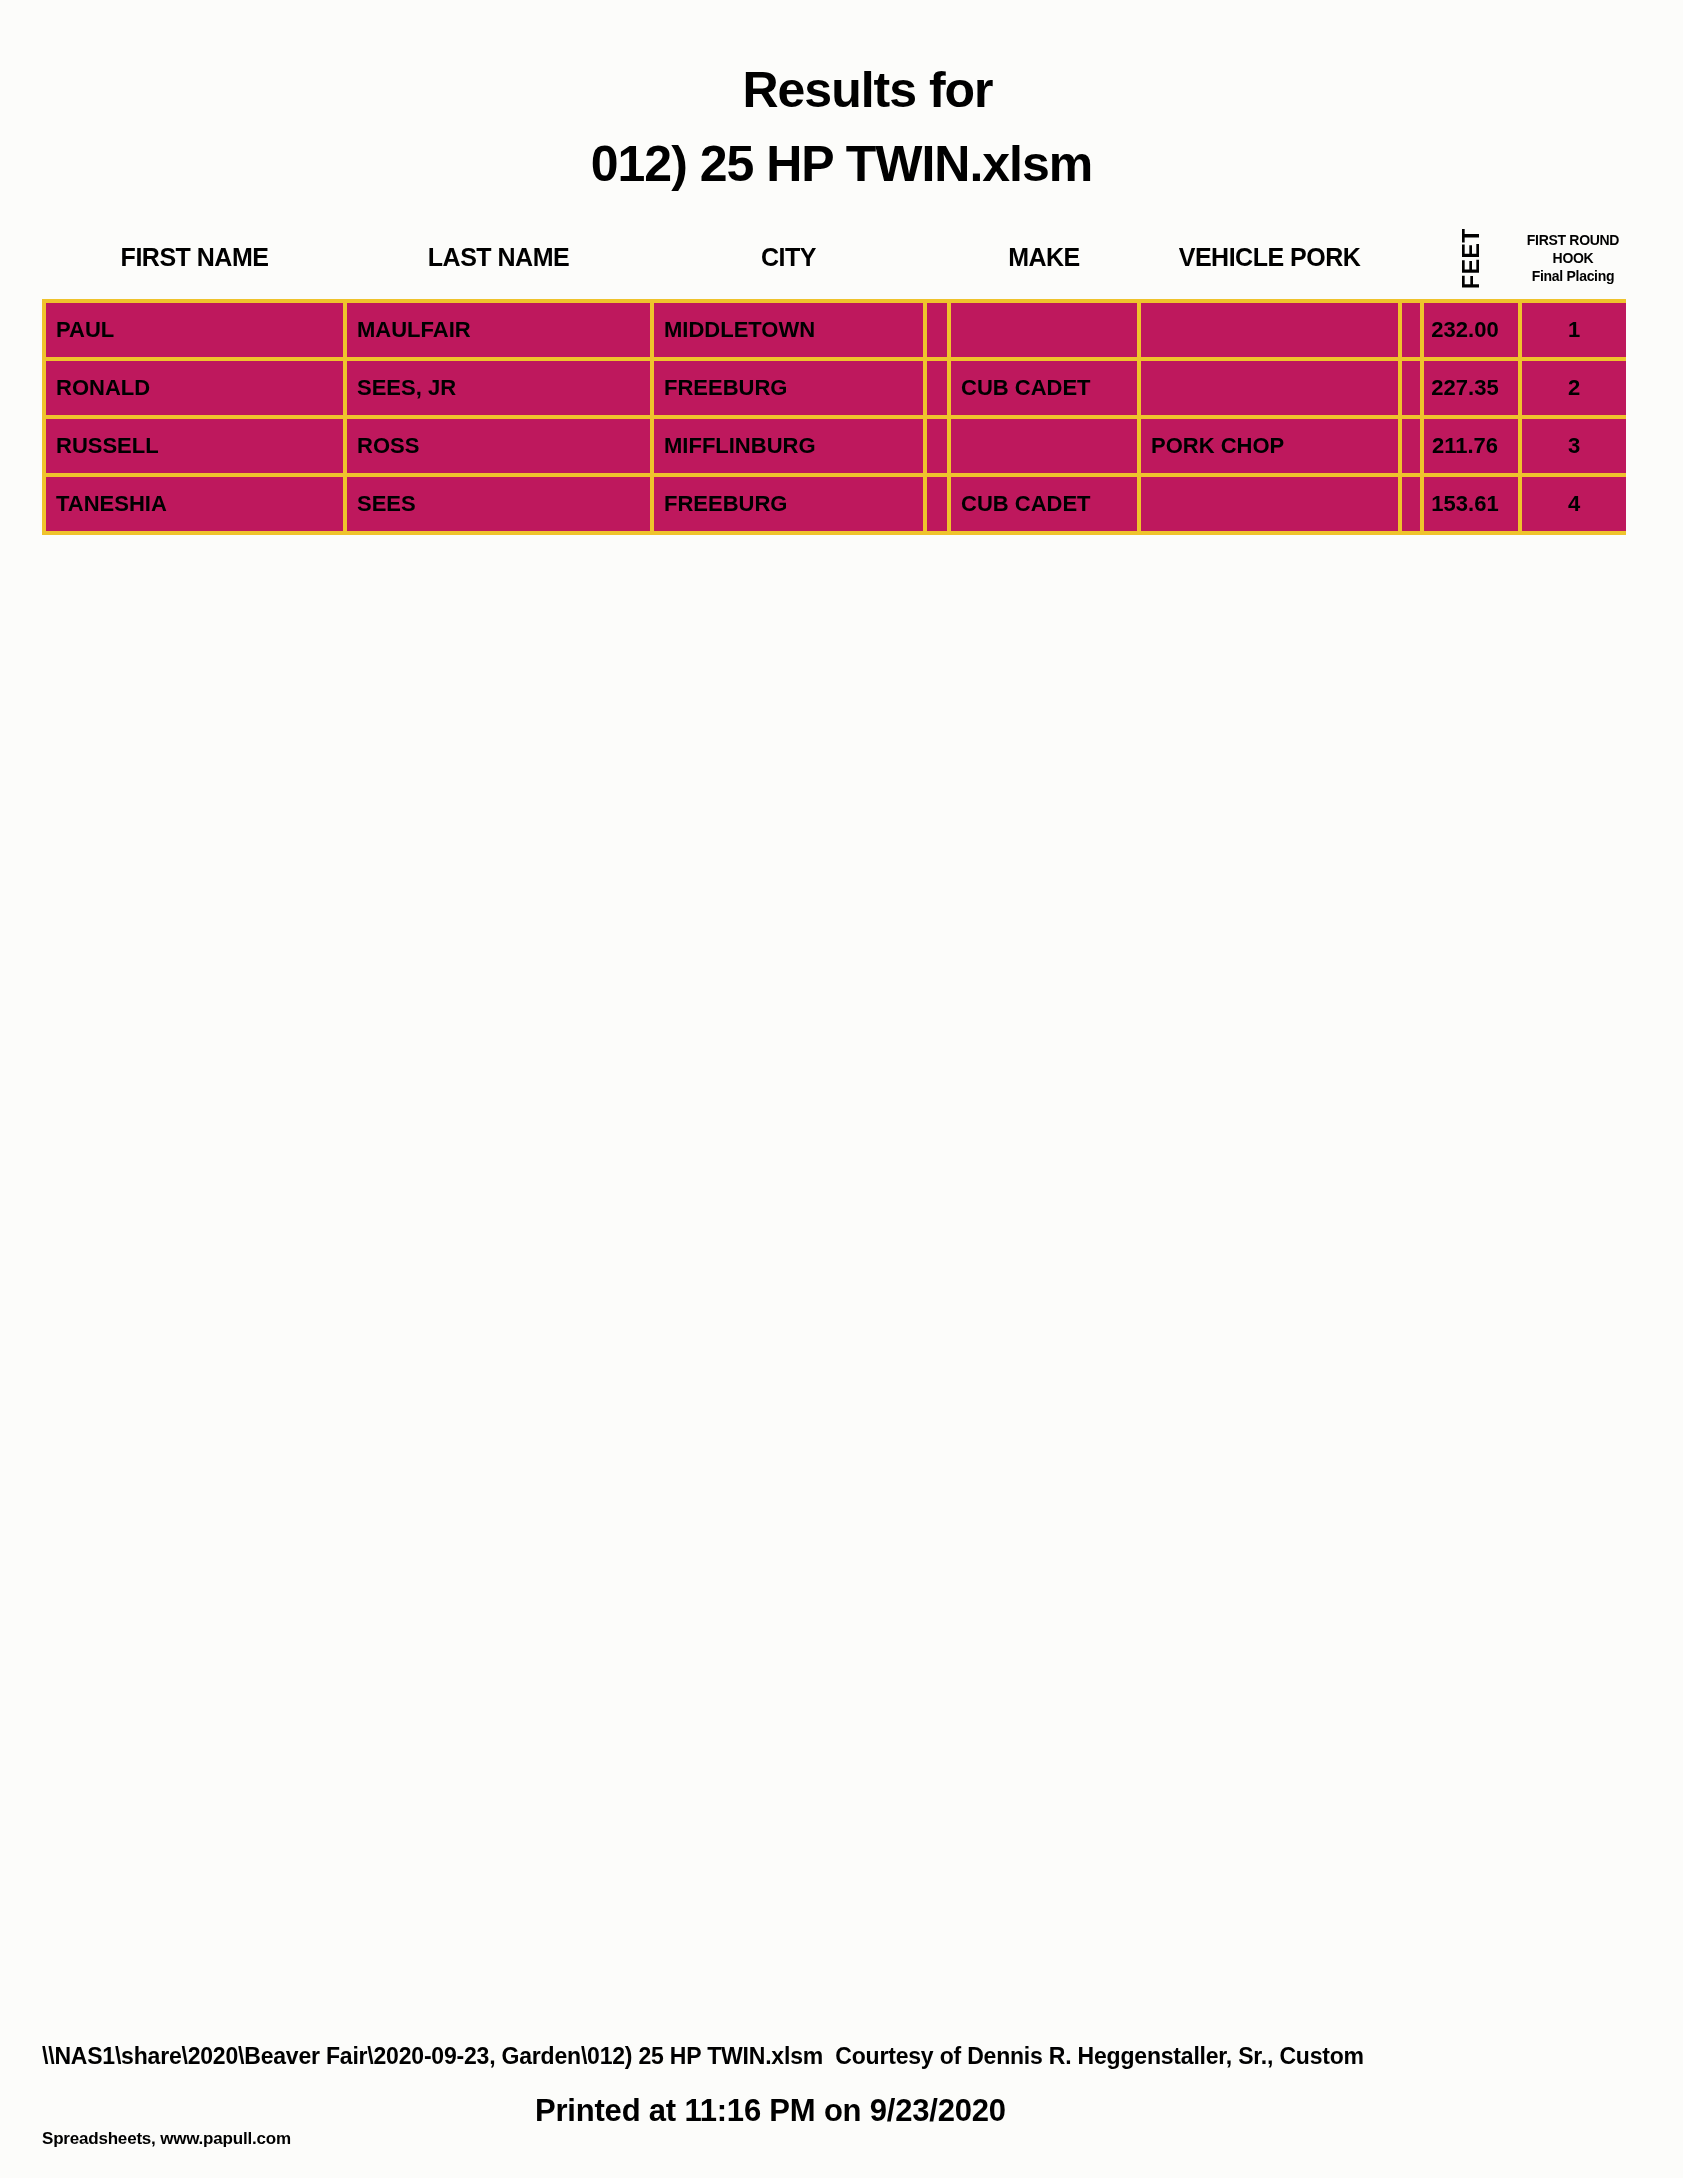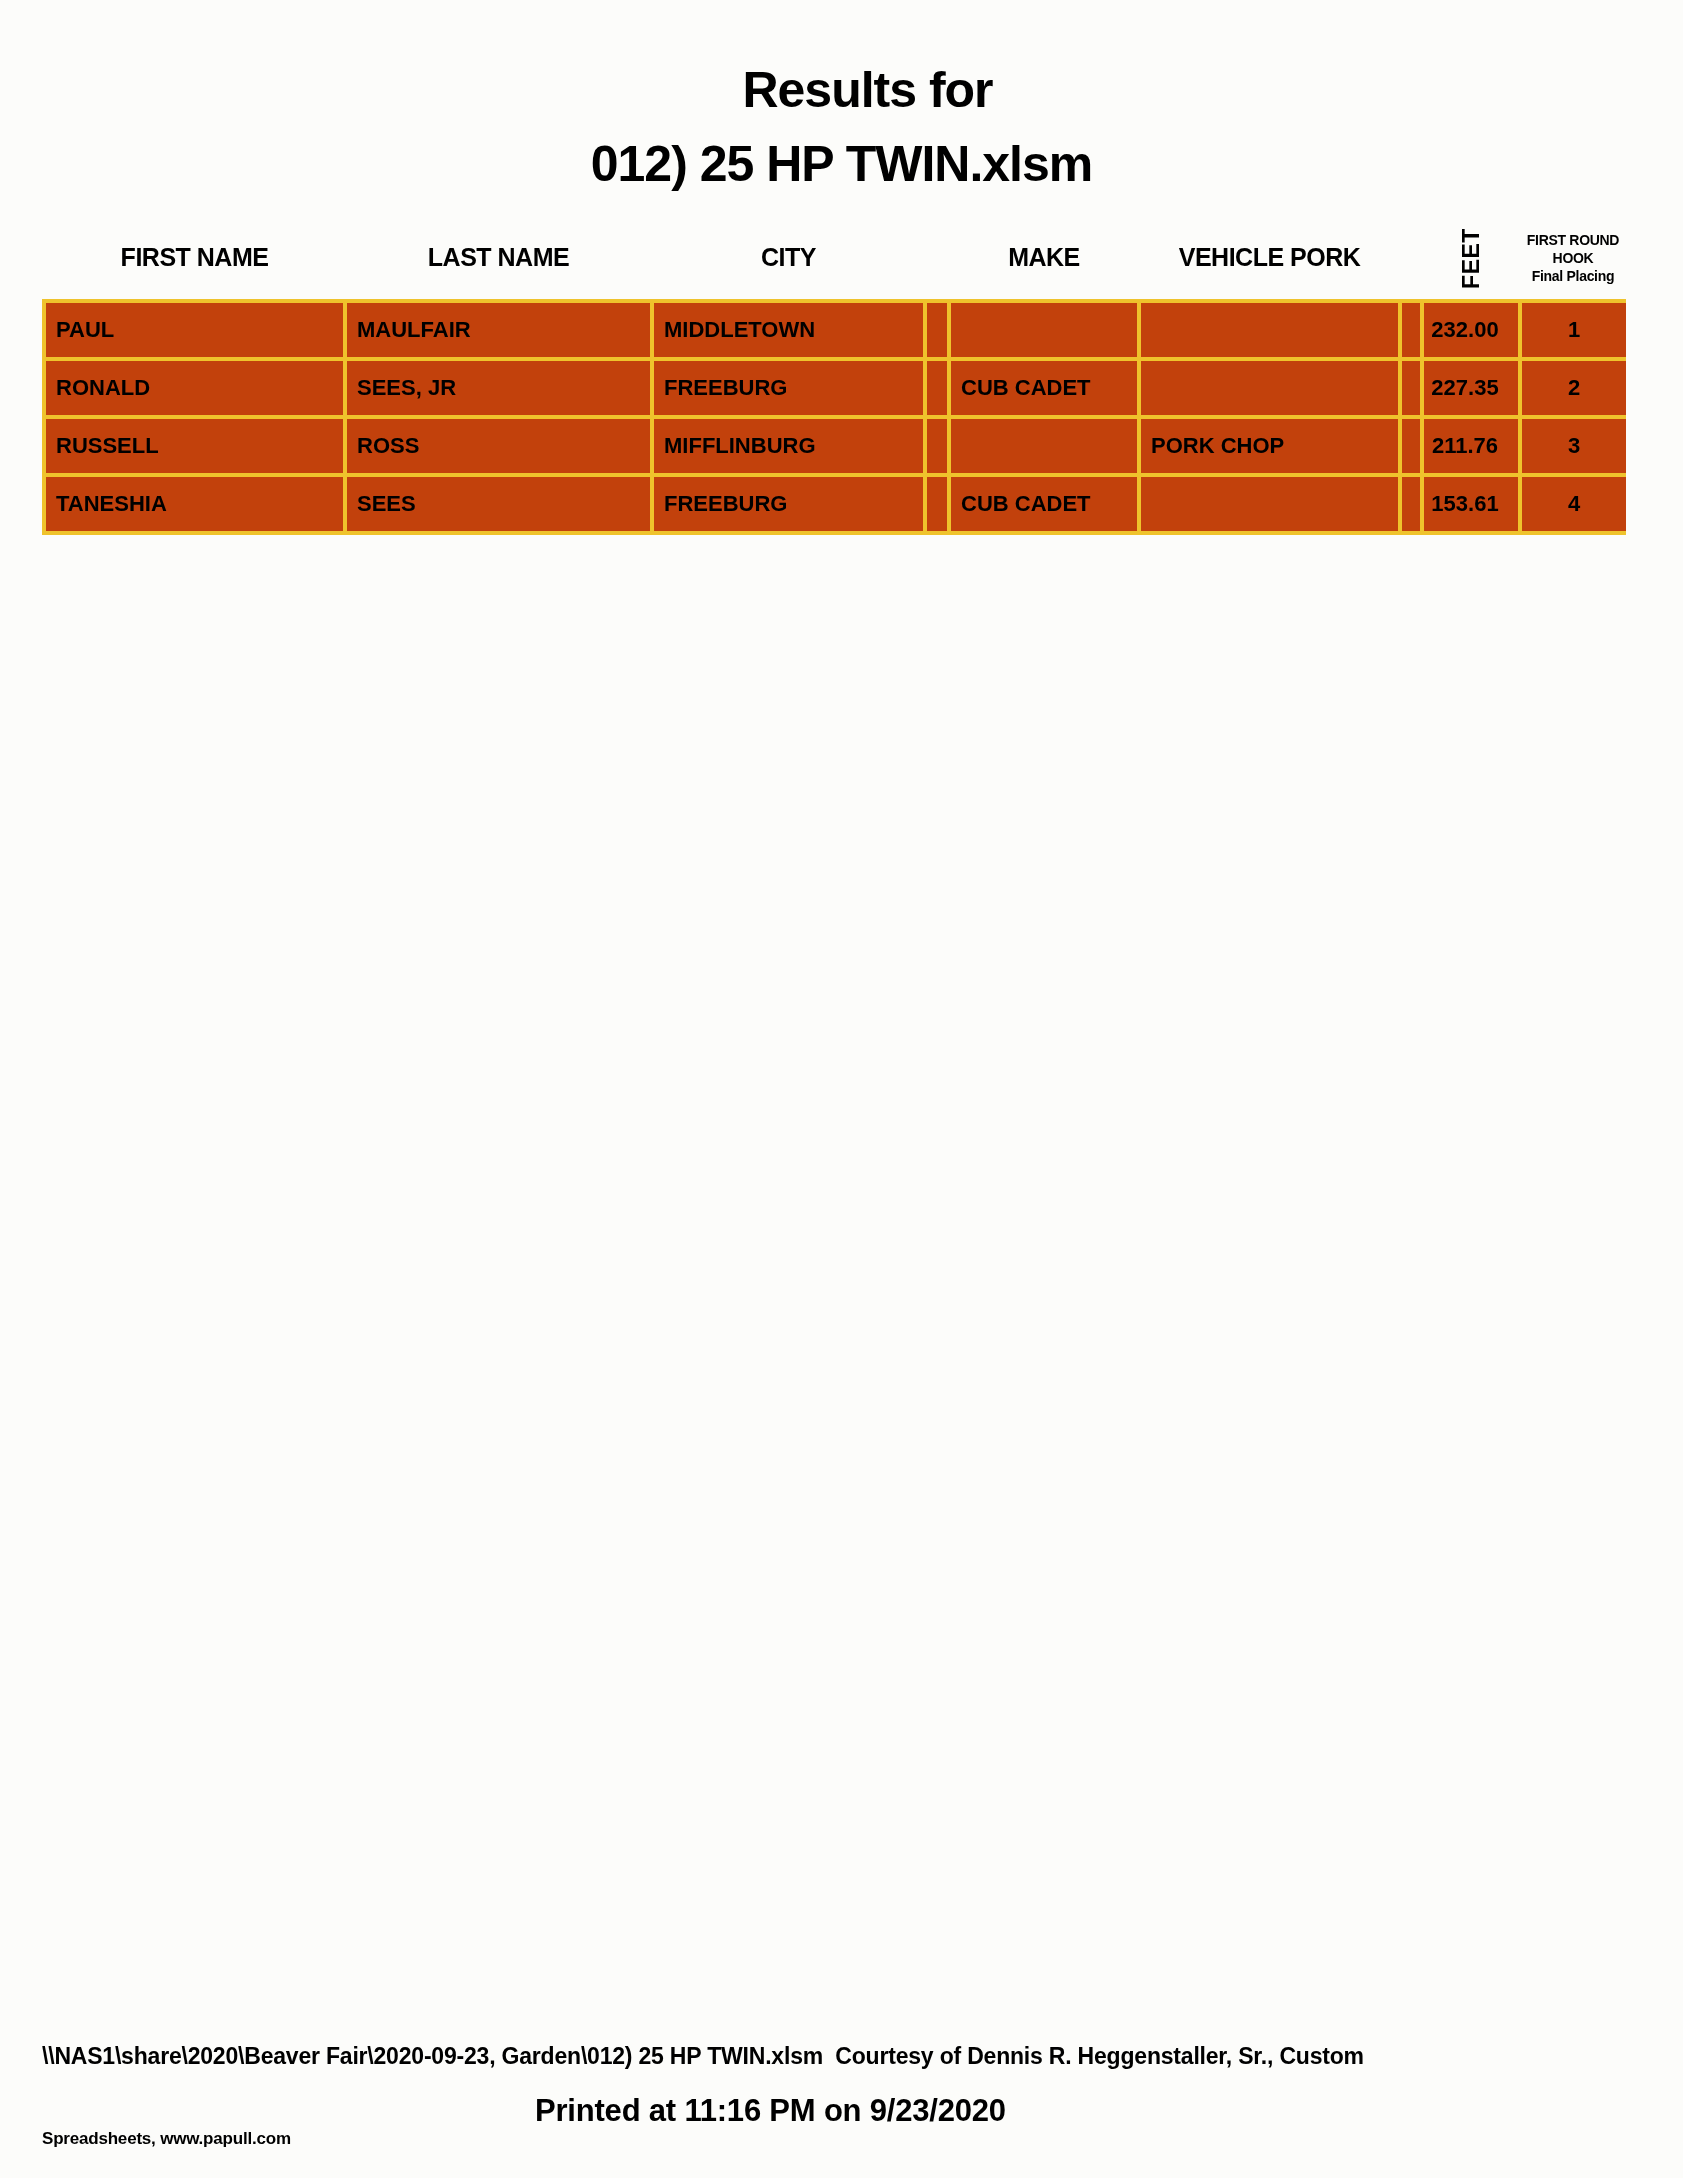--- a/index.html
+++ b/index.html
@@ -56,21 +56,21 @@
     text-align: center;
     font-size: 25px;
     letter-spacing: -0.5px;
     padding: 0;
   }
   tr.data-row {
     height: 58px;
   }
   tr.data-row td {
     border: 4px solid #EFC32C;
-    background: #c2410c;
+    background: #be185d;
     font-size: 22px;
     vertical-align: middle;
     padding: 0 0 0 10px;
     text-align: left;
   }
   tr.data-row td.feet-cell {
     text-align: center;
     padding: 0 12px 0 0;
   }
   tr.data-row td.placing-cell {

